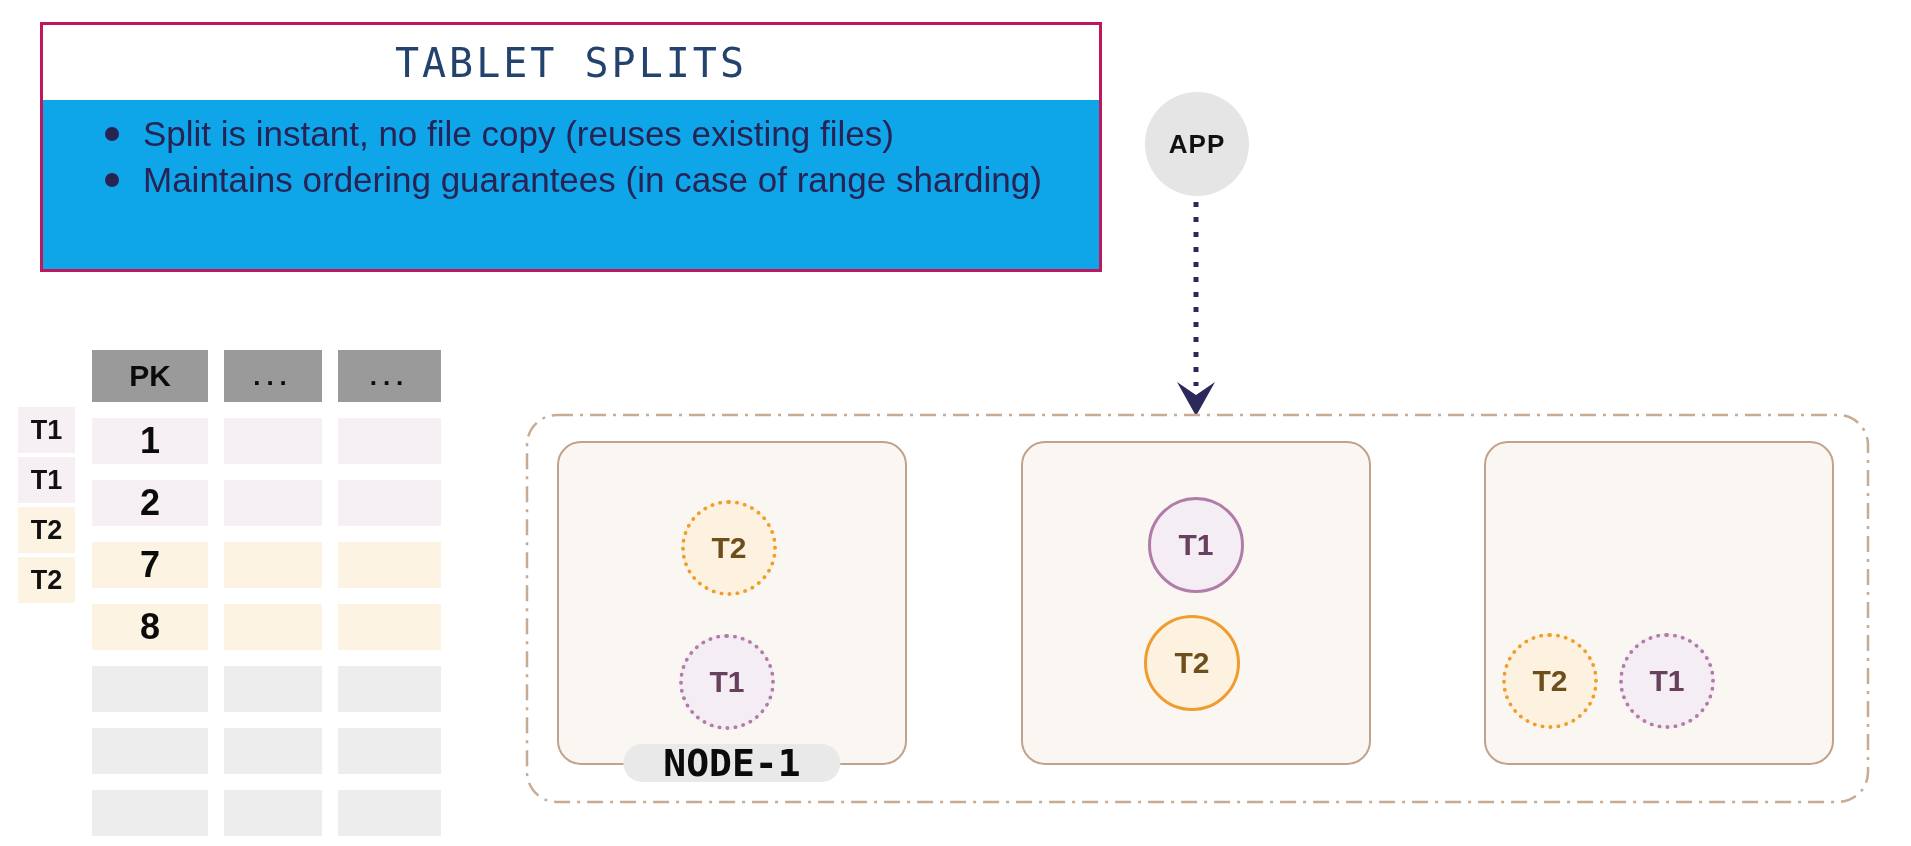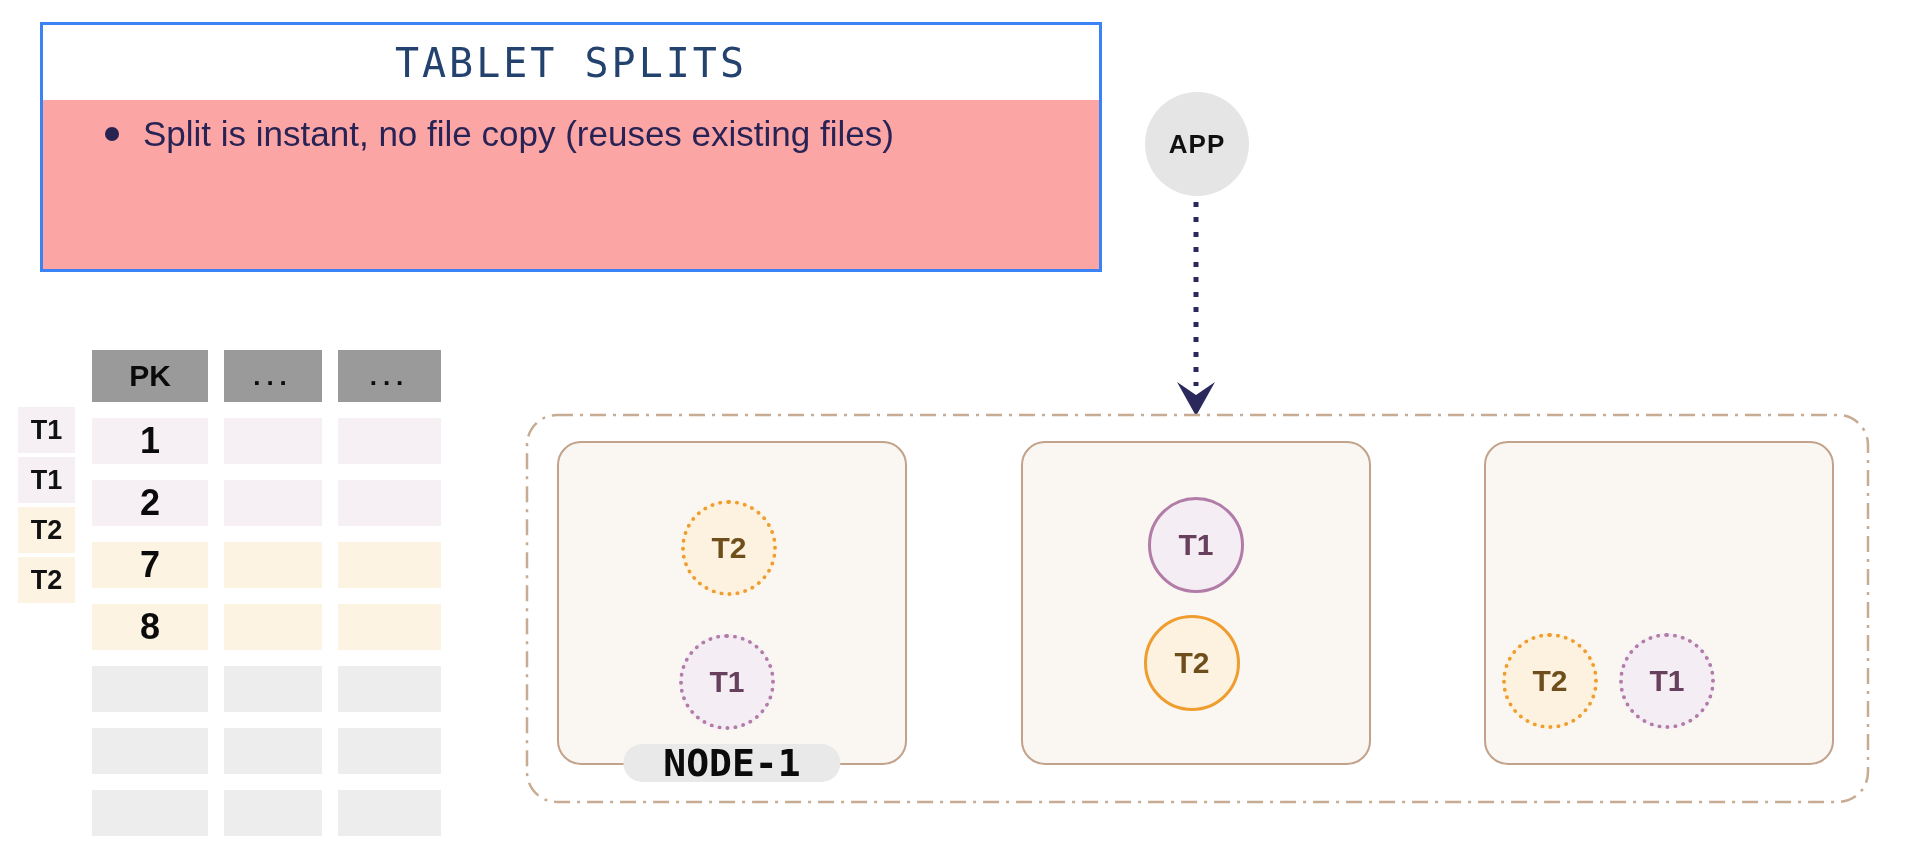--- a/index.html
+++ b/index.html
@@ -5,29 +5,29 @@
   * { margin:0; padding:0; box-sizing:border-box; }
   html,body { background:#ffffff; }
   .stage{
     position:relative; width:1911px; height:846px; overflow:hidden;
     font-family:"Liberation Sans", sans-serif; background:#ffffff;
   }
 
   
   .info-box{
     position:absolute; left:40px; top:22px; width:1062px; height:250px;
-    border:3px solid #3b82f6; background:#ffffff;
+    border:3px solid #be185d; background:#ffffff;
   }
   .info-title{
     height:75px; display:flex; align-items:center; justify-content:center;
     font-family:"DejaVu Sans Mono", monospace;
     font-size:40px; font-weight:500; letter-spacing:3px; color:#24426e;
   }
   .info-body{
-    height:169px; background:#fca5a5; padding:12px 20px 0 60px;
+    height:169px; background:#0ea5e9; padding:12px 20px 0 60px;
   }
   .info-body ul{ list-style:none; }
   .info-body li{
     position:relative; padding-left:40px; max-width:960px;
     font-size:35px; line-height:44px; color:#282355; margin-bottom:2px;
   }
   .info-body li::before{
     content:""; position:absolute; left:2px; top:15px;
     width:14px; height:14px; border-radius:50%; background:#282350;
   }
@@ -98,20 +98,21 @@
 </head>
 <body>
 
 <div class="stage">
 
   <div class="info-box">
     <div class="info-title">TABLET SPLITS</div>
     <div class="info-body">
       <ul>
         <li>Split is instant, no file copy (reuses existing files)</li>
+        <li>Maintains ordering guarantees (in case of range sharding)</li>
       </ul>
     </div>
   </div>
 
   <div class="app-circle">
     <span>APP</span>
   </div>
 
   <svg class="arrow-svg" width="52" height="222" viewBox="0 0 52 222">
     <line x1="26" y1="4" x2="26" y2="188" stroke="#2b295c" stroke-width="5" stroke-dasharray="5 10"></line>

